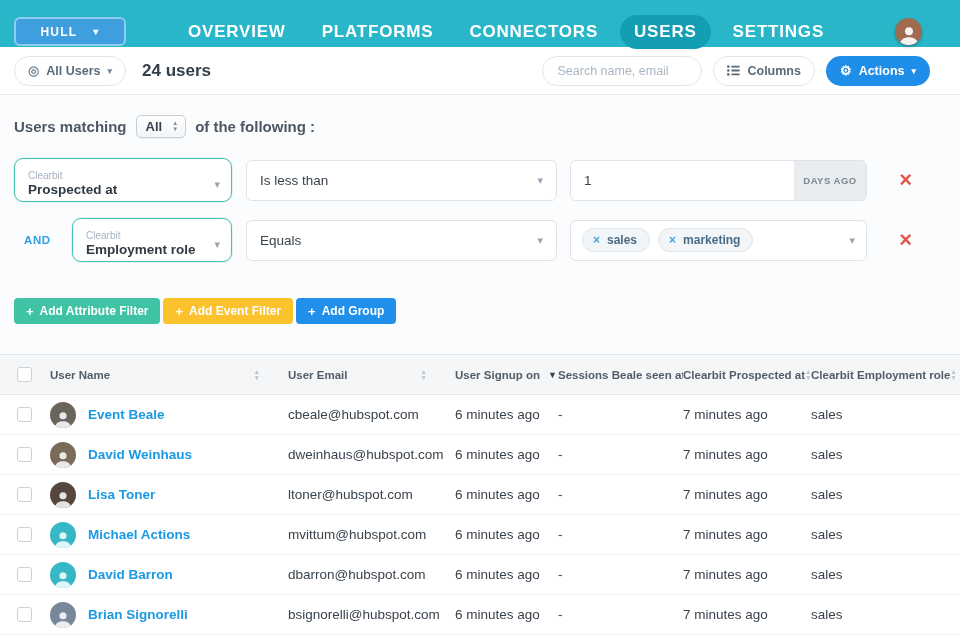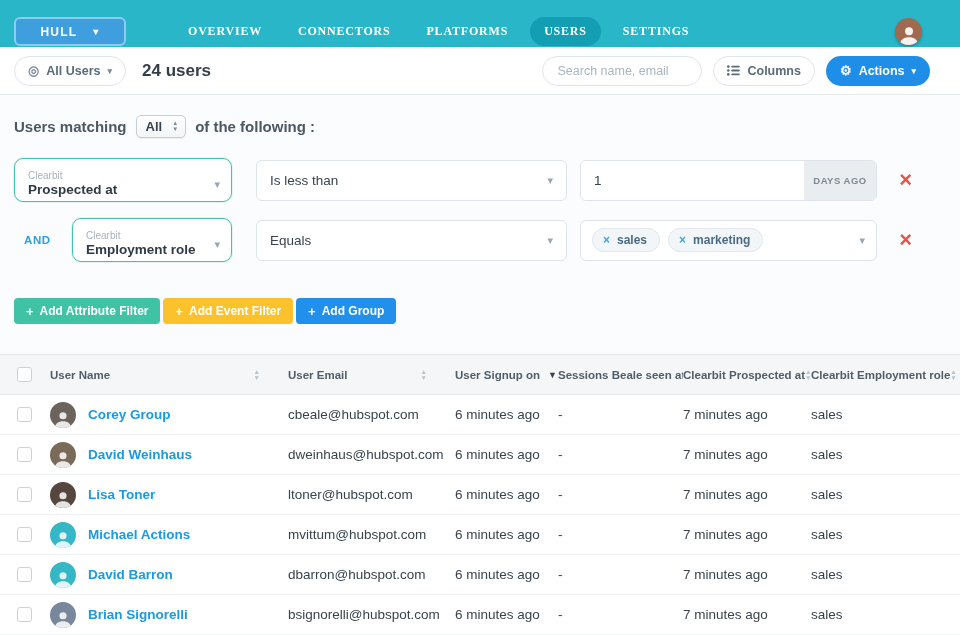--- a/index.html
+++ b/index.html
@@ -7,22 +7,22 @@
   body { font-family:"Liberation Sans","DejaVu Sans",sans-serif; background:#fff; color:#39434d; overflow:hidden; }
   .app { width:960px; height:635px; overflow:hidden; background:#fff; }
 
   
   .navbar { height:47px; background:#29b6c9; display:flex; align-items:center; padding:16px 38px 0 14px; }
   .brand-btn { display:flex; align-items:center; justify-content:center; gap:16px; width:112px; height:29px;
     background:#3f9edd; border:2px solid #8ecbee; border-radius:6px; color:#fff; font-size:12px; font-weight:bold;
     letter-spacing:1.2px; cursor:pointer; }
   .brand-caret { font-size:10px; }
   .nav-items { display:flex; align-items:center; gap:8px; margin-left:48px; }
-  .nav-item { color:#fff; font-size:12px; font-weight:bold; letter-spacing:0.8px; padding:7px 14px;
-    border-radius:999px; cursor:pointer; white-space:nowrap;font-family:Liberation Serif, serif; }
+  .nav-item { color:#fff; font-size:17px; font-weight:bold; letter-spacing:0.8px; padding:7px 14px;
+    border-radius:999px; cursor:pointer; white-space:nowrap; }
   .nav-item.active { background:#139eb3; }
   .navbar-spacer { flex:1; }
   .nav-avatar { width:27px; height:27px; border-radius:50%; overflow:hidden; display:flex; align-items:flex-end;
     justify-content:center; box-shadow:0 2px 3px rgba(0,0,0,0.25); cursor:pointer; }
   .avatar svg, .nav-avatar svg { display:block; }
 
   
   .toolbar { height:48px; background:#fff; border-bottom:1px solid #e6ebee; display:flex; align-items:center;
     padding:0 30px 0 14px; gap:14px; }
   .pill { display:flex; align-items:center; gap:7px; height:30px; padding:0 13px; border:1px solid #dfe5ea;
@@ -51,21 +51,21 @@
   .and-label { width:58px; padding-left:10px; font-size:11.5px; font-weight:bold; letter-spacing:0.6px; color:#2d9fe8; }
   .attr-box { width:218px; height:44px; background:#fff; border:1.5px solid #46c1ae; border-radius:9px;
     display:flex; align-items:center; padding:8px 11px 0 13px; cursor:pointer;
     box-shadow:0 0 0 1px rgba(70,193,174,0.12); }
   .attr-box.narrow { width:160px; }
   .attr-texts { flex:1; display:flex; flex-direction:column; justify-content:center; overflow:hidden; }
   .attr-group { font-size:10px; color:#a7b2bc; line-height:12px; }
   .attr-name { font-size:13.5px; font-weight:bold; color:#2f3a45; line-height:16px; white-space:nowrap; }
   .chevron { color:#9aa7b2; font-size:11px; flex-shrink:0; }
   .op-box { width:311px; height:41px; background:#fff; border:1px solid #dde3e8; border-radius:6px; display:flex;
-    align-items:center; padding:15px 13px; margin-left:24px; font-size:13.5px; color:#39434d; cursor:pointer; }
+    align-items:center; padding:15px 13px; margin-left:14px; font-size:13.5px; color:#39434d; cursor:pointer; }
   .op-box .chevron { margin-left:auto; }
   .value-box { width:297px; height:41px; margin-left:13px; background:#fff; border:1px solid #dde3e8;
     border-radius:6px; display:flex; align-items:stretch; overflow:hidden; }
   .value-input { flex:1; border:none; outline:none; padding:0 13px; font-size:13.5px; color:#39434d; font-family:inherit; }
   .value-unit { width:72px; background:#e9edf0; color:#7c8894; font-size:9.5px; font-weight:bold; letter-spacing:0.5px;
     display:flex; align-items:center; justify-content:center; }
   .tags-box { width:297px; height:41px; margin-left:13px; background:#fff; border:1px solid #dde3e8; border-radius:6px;
     display:flex; align-items:center; gap:8px; padding:0 11px; cursor:text; }
   .tag { display:flex; align-items:center; gap:7px; background:#f3f6f8; border:1px solid #e0e6ea; border-radius:999px;
     padding:4px 12px 4px 10px; font-size:12px; font-weight:bold; color:#4a6b85; }
@@ -107,22 +107,22 @@
 
 <div class="app">
 
   <header class="navbar">
     <button class="brand-btn">
       <span>HULL</span>
       <span class="brand-caret">▾</span>
     </button>
     <nav class="nav-items">
       <span class="nav-item">OVERVIEW</span>
+      <span class="nav-item">PLATFORMS</span>
       <span class="nav-item">CONNECTORS</span>
-      <span class="nav-item">PLATFORMS</span>
       <span class="nav-item active">USERS</span>
       <span class="nav-item">SETTINGS</span>
     </nav>
     <span class="navbar-spacer"></span>
     <span class="nav-avatar" style="background: rgb(160, 106, 80);">
       <svg width="22" height="20" viewBox="0 0 24 22">
           <circle cx="12" cy="7" r="4.4" fill="#ffffff" opacity="0.9"></circle>
           <path d="M2 22c0-5.5 4.5-8.4 10-8.4S22 16.5 22 22z" fill="#ffffff" opacity="0.9"></path>
         </svg>
     </span>
@@ -281,21 +281,21 @@
       <span class="cell-check">
           <input type="checkbox" class="checkbox" style="">
         </span>
       <span class="cell-name">
         <span class="avatar" style="background: rgb(107, 100, 92);">
           <svg width="20" height="18" viewBox="0 0 24 22">
               <circle cx="12" cy="7" r="4.4" fill="#fff" opacity="0.85"></circle>
               <path d="M2 22c0-5.5 4.5-8.4 10-8.4S22 16.5 22 22z" fill="#fff" opacity="0.85"></path>
             </svg>
         </span>
-        <span class="user-link">Corey Group</span>
+        <span class="user-link">Event Beale</span>
       </span>
       <span class="cell-plain">cbeale@hubspot.com</span>
       <span class="cell-plain">6 minutes ago</span>
       <span class="cell-plain">-</span>
       <span class="cell-plain">7 minutes ago</span>
       <span class="cell-plain">sales</span>
     </div>
 
     <div class="grid-row trow">
       <span class="cell-check">

